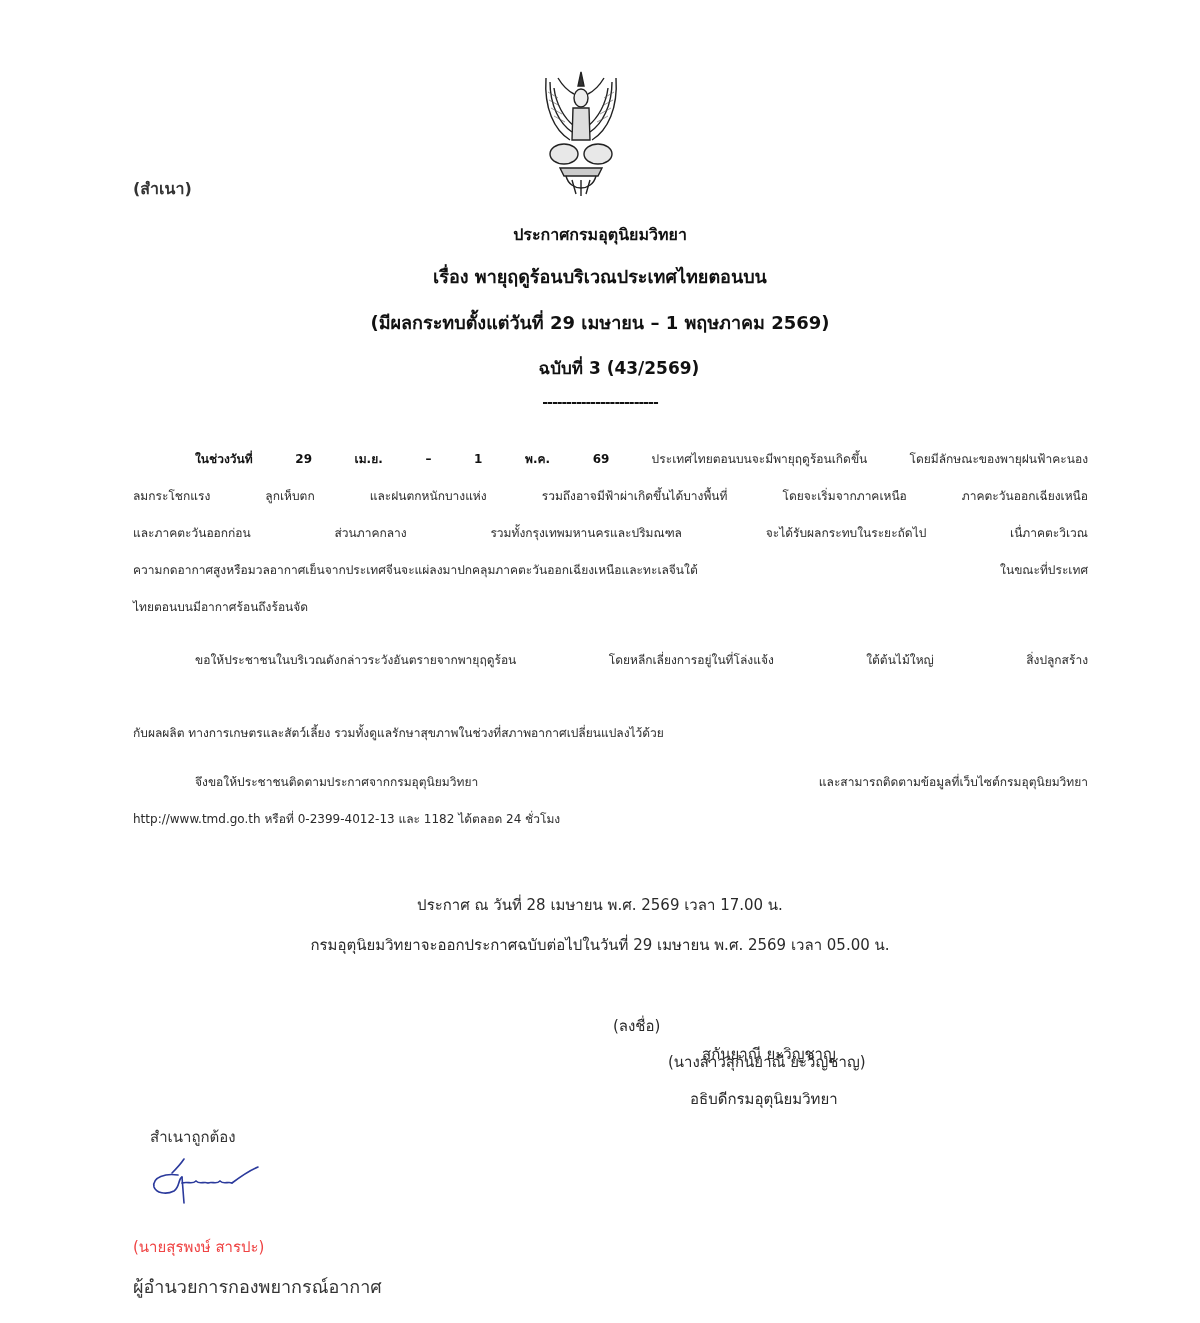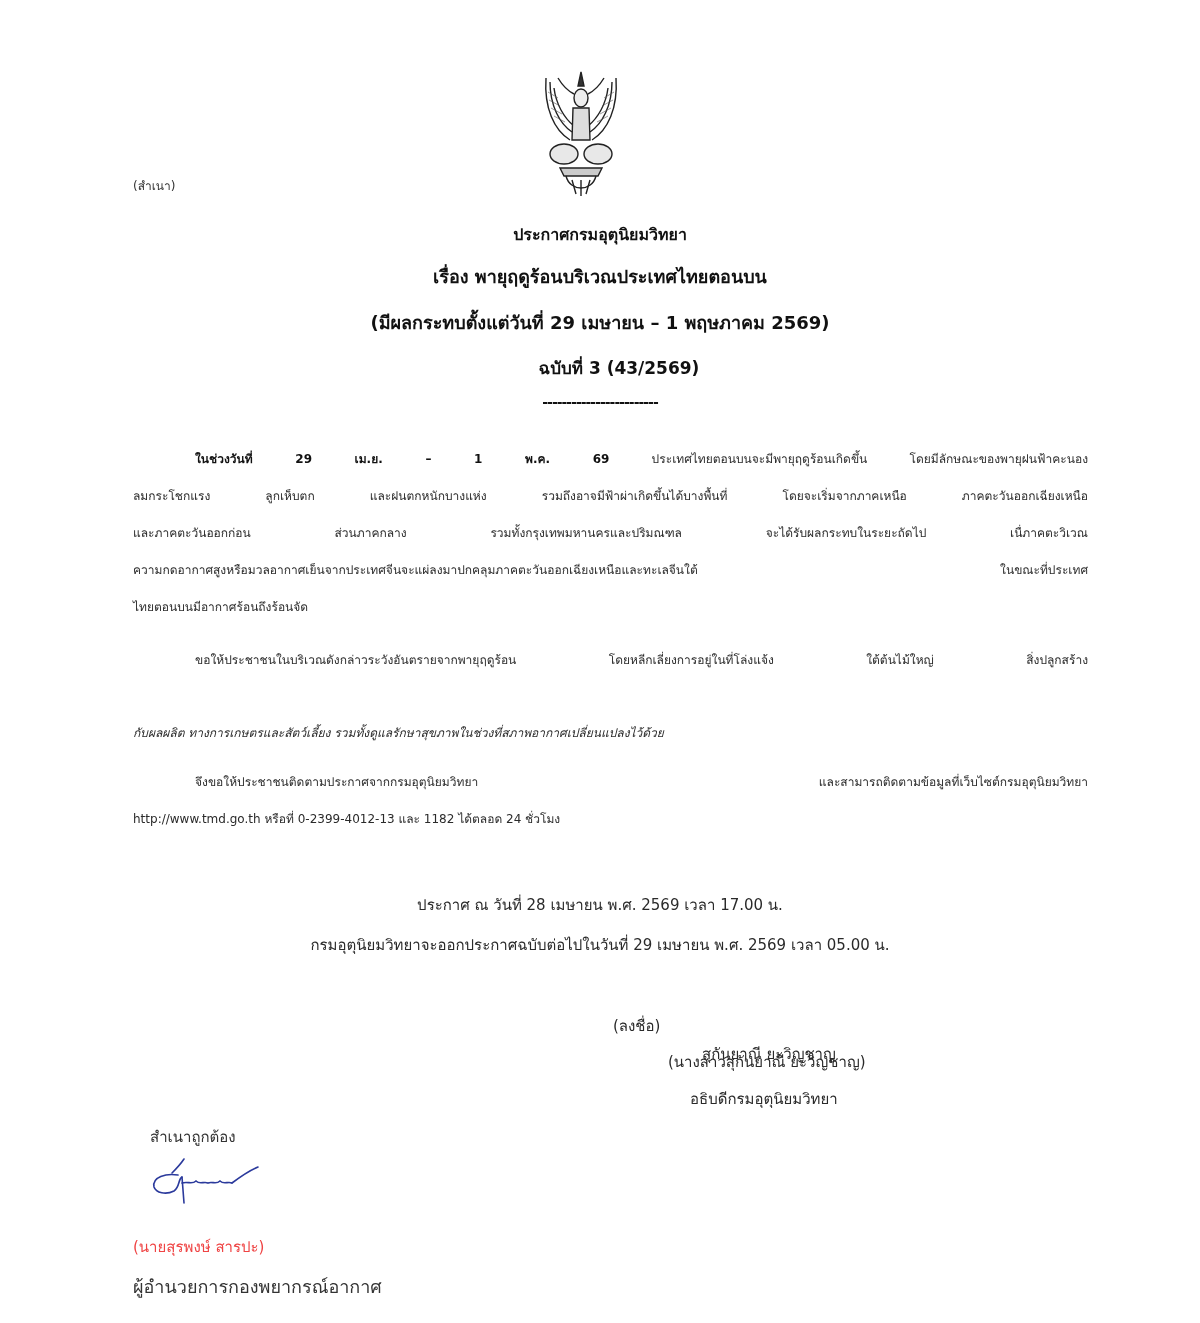--- a/index.html
+++ b/index.html
@@ -1,21 +1,21 @@
 <!DOCTYPE html>
 <html><head>
 <meta charset="utf-8">
 <style>
   html, body { margin: 0; padding: 0; background: #ffffff; }
   body { width: 1200px; height: 1323px; position: relative; overflow: hidden;
          font-family: "DejaVu Sans", "Liberation Sans", sans-serif; color: #1a1a1a; }
   .page { position: absolute; left: 0; top: 0; width: 1200px; height: 1323px; }
   .abs { position: absolute; white-space: nowrap; }
   .emblem { position: absolute; left: 540px; top: 68px; width: 82px; height: 132px; }
-  .copy-label { left: 133px; top: 176px; font-size: 12px; color: #333; }
+  .copy-label { left: 133px; top: 176px; font-size: 16px; color: #333; font-weight: bold; }
   .center { left: 0; width: 1200px; text-align: center; }
   .title { top: 222px; font-size: 16px; font-weight: bold; color: #111; }
   .subject { top: 262px; font-size: 18px; font-weight: bold; color: #111; text-align: center; }
   .effect { top: 308px; font-size: 18px; font-weight: bold; color: #111; }
   .issue { top: 354px; font-size: 17px; font-weight: bold; color: #111; padding-left: 19px; }
   .divider { top: 394px; font-size: 14px; font-weight: bold; color: #111; letter-spacing: -1px; }
   .body-line { left: 133px; font-size: 12px; color: #2a2a2a; width: 955px; }
   .body-line.justify { text-align: justify; text-align-last: justify; }
   .indent { padding-left: 62px; box-sizing: border-box; }
   .bold { font-weight: bold; color: #111; }
@@ -66,21 +66,21 @@
 
   <div class="abs body-line justify indent" style="top:449px;">
     <span class="bold">ในช่วงวันที่ 29 เม.ย. – 1 พ.ค. 69</span><span> ประเทศไทยตอนบนจะมีพายุฤดูร้อนเกิดขึ้น โดยมีลักษณะของพายุฝนฟ้าคะนอง</span>
   </div>
   <div class="abs body-line justify" style="top:486px;">ลมกระโชกแรง ลูกเห็บตก และฝนตกหนักบางแห่ง รวมถึงอาจมีฟ้าผ่าเกิดขึ้นได้บางพื้นที่ โดยจะเริ่มจากภาคเหนือ ภาคตะวันออกเฉียงเหนือ</div>
   <div class="abs body-line justify" style="top:523px;">และภาคตะวันออกก่อน ส่วนภาคกลาง รวมทั้งกรุงเทพมหานครและปริมณฑล จะได้รับผลกระทบในระยะถัดไป เนื่ภาคตะวิเวณ</div>
   <div class="abs body-line justify" style="top:560px;">ความกดอากาศสูงหรือมวลอากาศเย็นจากประเทศจีนจะแผ่ลงมาปกคลุมภาคตะวันออกเฉียงเหนือและทะเลจีนใต้ ในขณะที่ประเทศ</div>
   <div class="abs body-line" style="top:597px;">ไทยตอนบนมีอากาศร้อนถึงร้อนจัด</div>
 
   <div class="abs body-line justify indent" style="top:650px;">ขอให้ประชาชนในบริเวณดังกล่าวระวังอันตรายจากพายุฤดูร้อน โดยหลีกเลี่ยงการอยู่ในที่โล่งแจ้ง ใต้ต้นไม้ใหญ่ สิ่งปลูกสร้าง</div>
-  <div class="abs body-line" style="top:723px;font-style:italic;">กับผลผลิต ทางการเกษตรและสัตว์เลี้ยง รวมทั้งดูแลรักษาสุขภาพในช่วงที่สภาพอากาศเปลี่ยนแปลงไว้ด้วย</div>
+  <div class="abs body-line" style="top:723px;">กับผลผลิต ทางการเกษตรและสัตว์เลี้ยง รวมทั้งดูแลรักษาสุขภาพในช่วงที่สภาพอากาศเปลี่ยนแปลงไว้ด้วย</div>
 
   <div class="abs body-line justify indent" style="top:772px;">จึงขอให้ประชาชนติดตามประกาศจากกรมอุตุนิยมวิทยา และสามารถติดตามข้อมูลที่เว็บไซต์กรมอุตุนิยมวิทยา</div>
   <div class="abs body-line" style="top:809px;">http://www.tmd.go.th หรือที่ 0-2399-4012-13 และ 1182 ได้ตลอด 24 ชั่วโมง</div>
 
   <div class="abs center issued" style="top:893px;">ประกาศ ณ วันที่ 28 เมษายน พ.ศ. 2569 เวลา 17.00 น.</div>
   <div class="abs center issued" style="top:933px;">กรมอุตุนิยมวิทยาจะออกประกาศฉบับต่อไปในวันที่ 29 เมษายน พ.ศ. 2569 เวลา 05.00 น.</div>
 
   <div class="abs sig-row" style="left:613px; top:1014px;">(ลงชื่อ)</div>
   <div class="abs sig-row" style="left:702px; top:1014px;margin-top:28px;">สุกันยาณี ยะวิญชาญ</div>
   <div class="abs sig-row" style="left:668px; top:1050px;">(นางสาวสุกันยาณี ยะวิญชาญ)</div>

